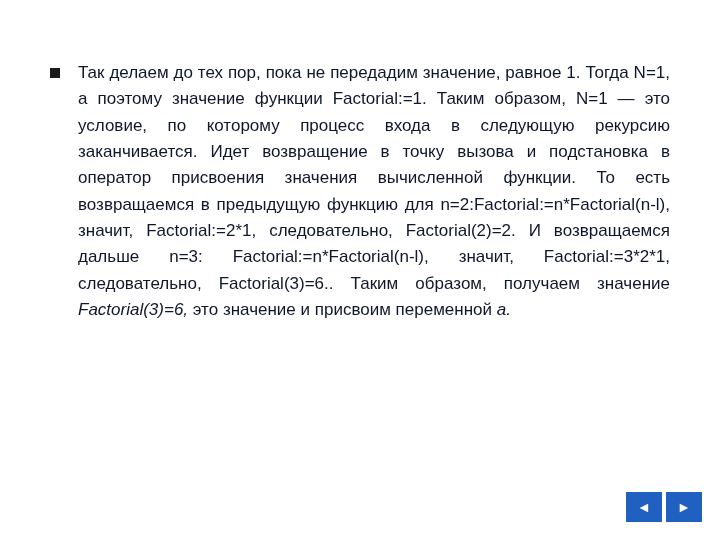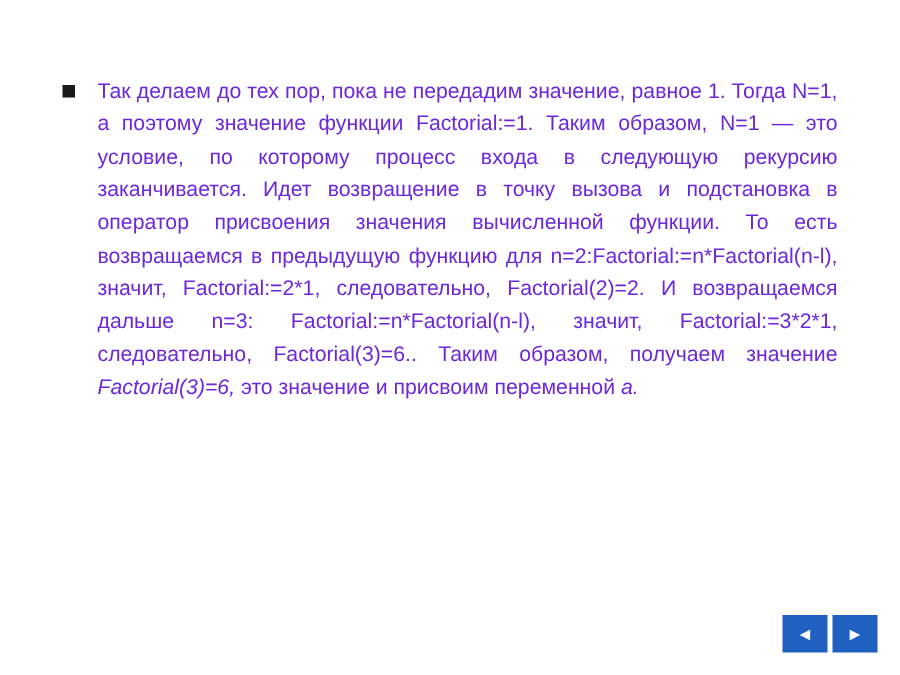--- a/index.html
+++ b/index.html
@@ -37,21 +37,21 @@
       width: 10px;
       height: 10px;
       background-color: #1a1a1a;
       flex-shrink: 0;
       margin-top: 8px;
     }
 
     .bullet-text {
       font-size: 17px;
       line-height: 1.55;
-      color: #6d28d9;
+      color: #0f172a;
       text-align: justify;
       font-family: Arial, sans-serif;
     }
 
     .italic {
       font-style: italic;
     }
 
     .nav-buttons {
       position: absolute;

